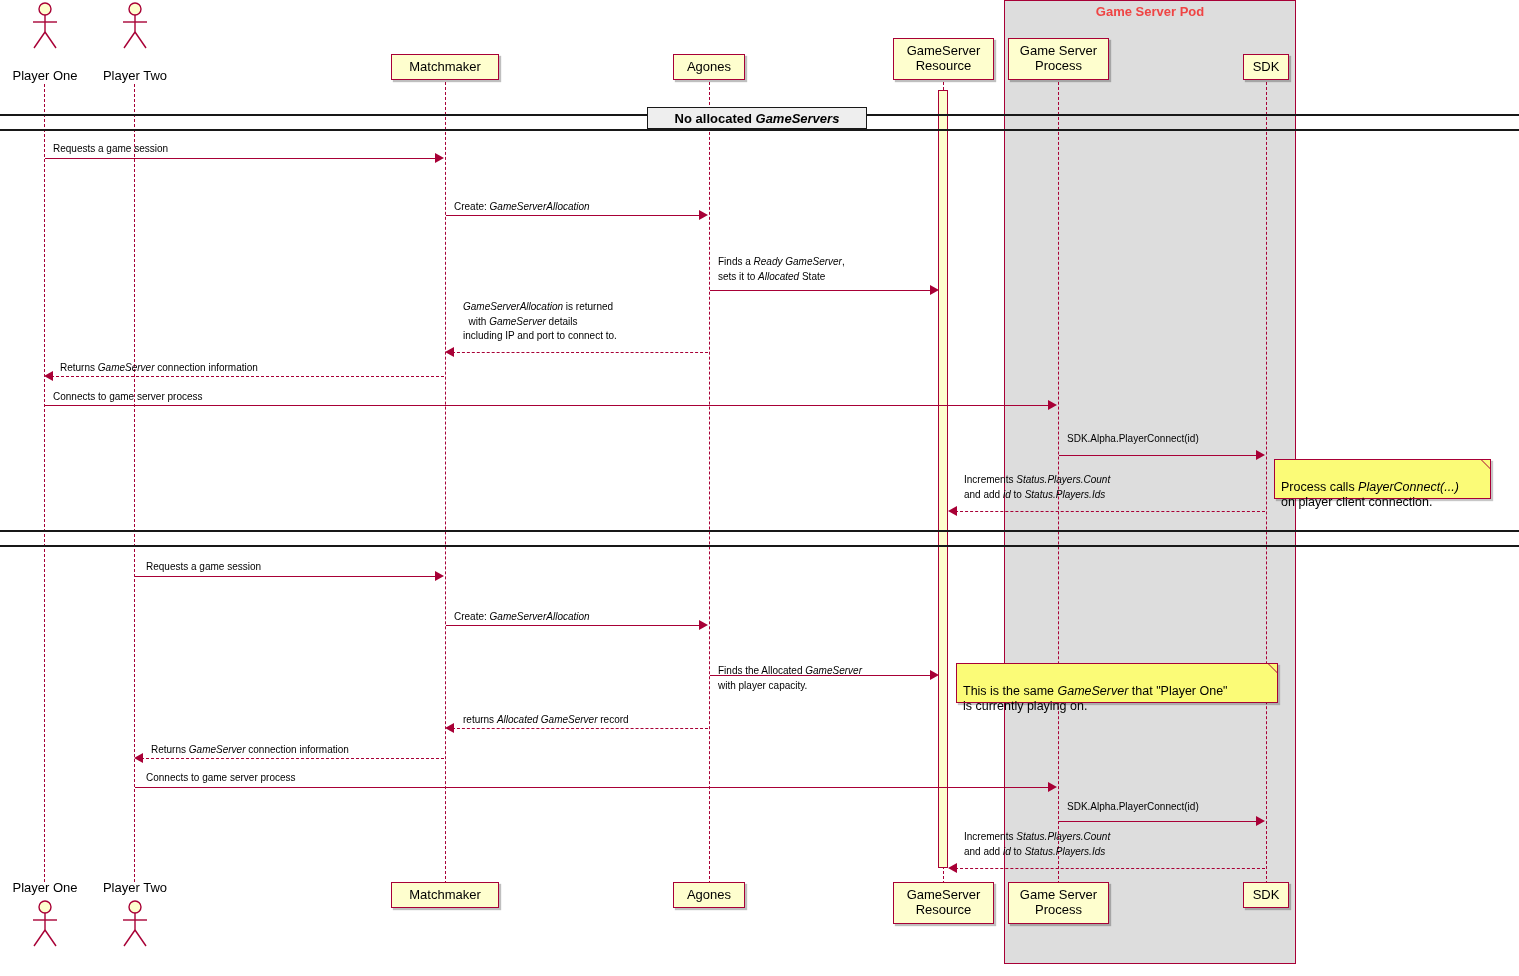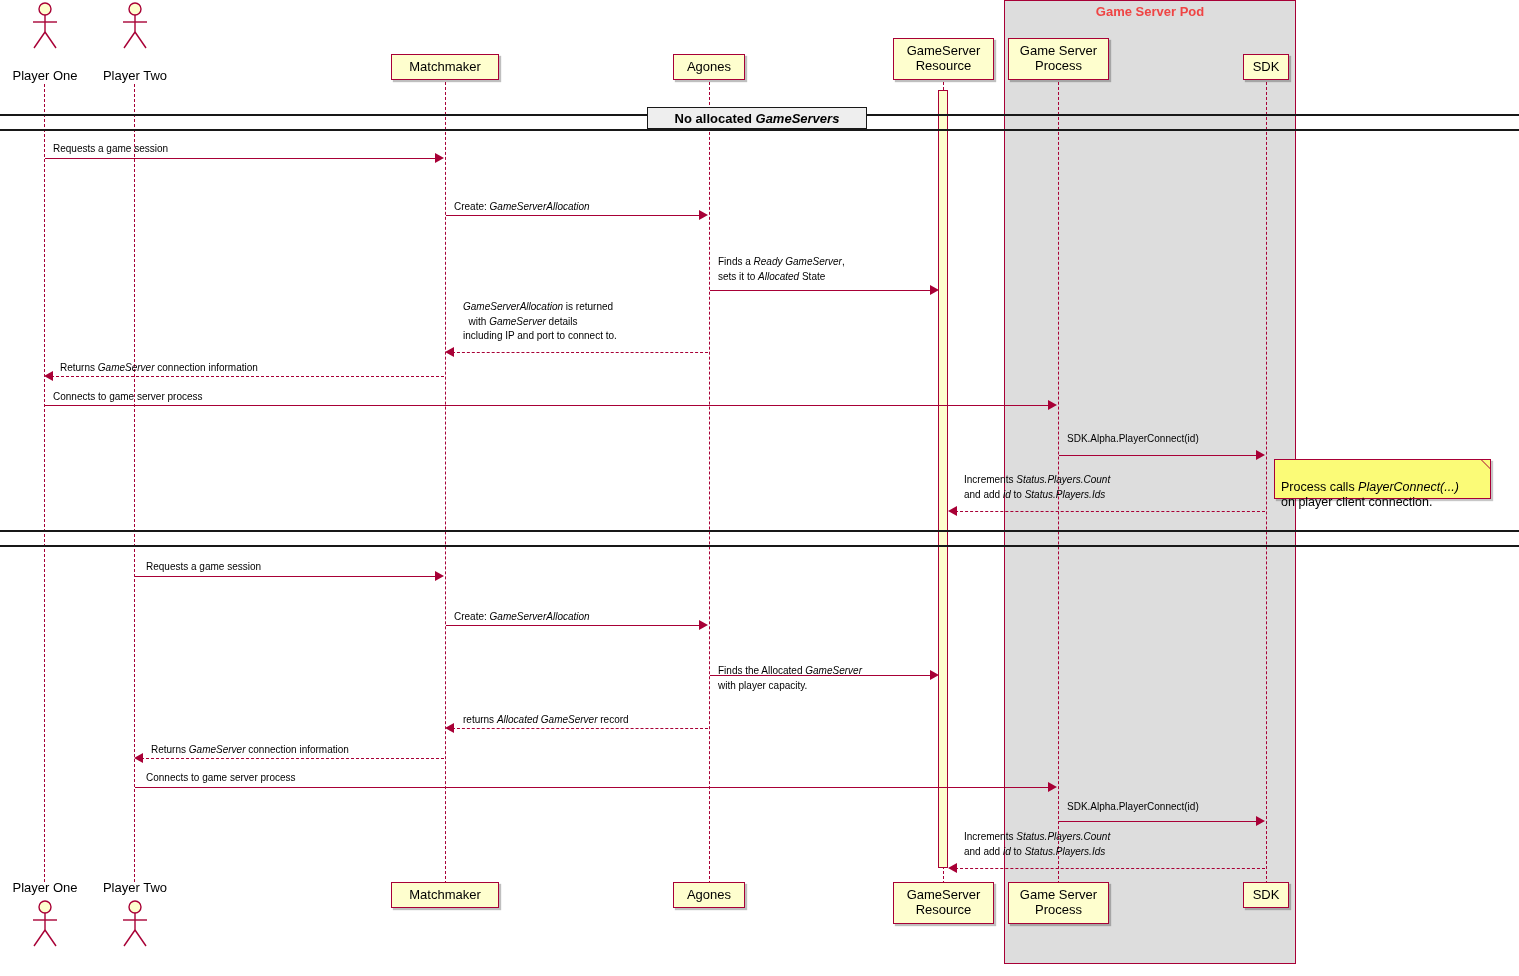--- a/index.html
+++ b/index.html
@@ -238,20 +238,24 @@
 
   <div class="msg-line" style="left:446px; top:625px; width:256px;"></div>
   <div class="arrow-r" style="left:699px; top:620px;"></div>
   <div class="msg-label" style="left:454px; top:610px;">Create: <i>GameServerAllocation</i></div>
 
   <div class="msg-line" style="left:710px; top:675px; width:223px;"></div>
   <div class="arrow-r" style="left:930px; top:670px;"></div>
   <div class="msg-label" style="left:718px; top:664px;">Finds the Allocated <i>GameServer</i>
 with player capacity.</div>
 
+  <div class="note" style="left:956px; top:663px; width:322px; height:40px;">
+    <span class="fold-inner"></span>This is the same <i>GameServer</i> that "Player One"
+is currently playing on.
+  </div>
 
   <div class="msg-line dashed" style="left:452px; top:728px; width:256px;"></div>
   <div class="arrow-l" style="left:445px; top:723px;"></div>
   <div class="msg-label" style="left:463px; top:713px;">returns <i>Allocated GameServer</i> record</div>
 
   <div class="msg-line dashed" style="left:141px; top:758px; width:303px;"></div>
   <div class="arrow-l" style="left:134px; top:753px;"></div>
   <div class="msg-label" style="left:151px; top:743px;">Returns <i>GameServer</i> connection information</div>
 
   <div class="msg-line" style="left:135px; top:787px; width:916px;"></div>

